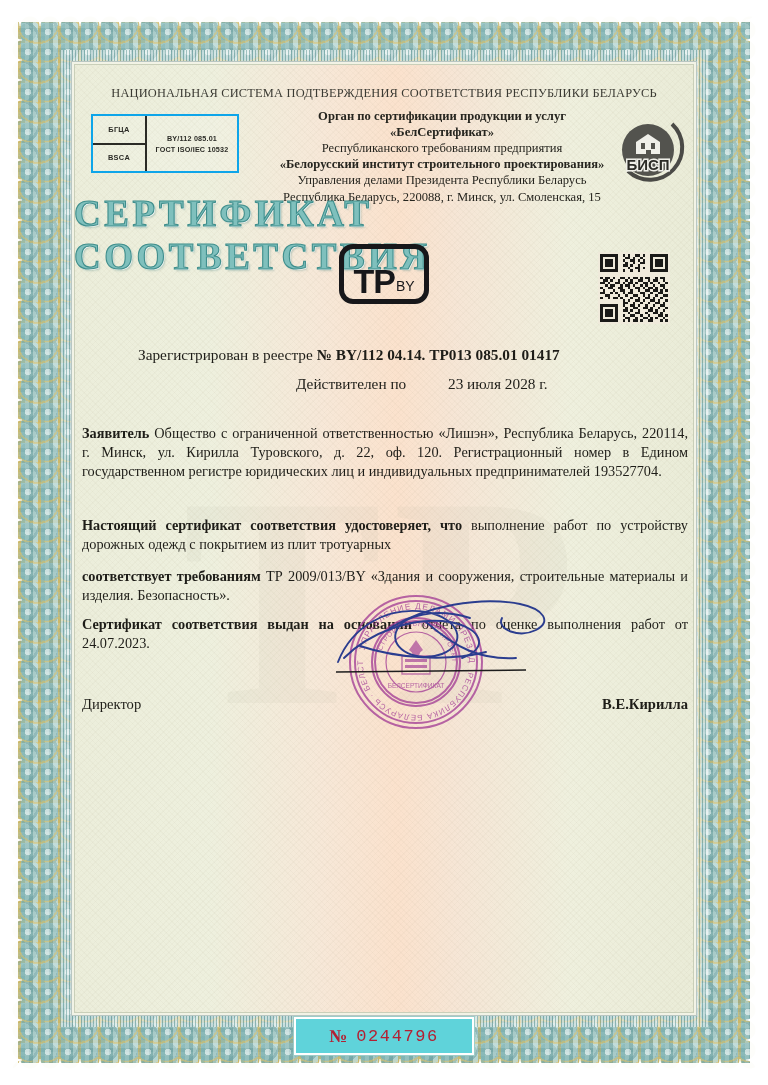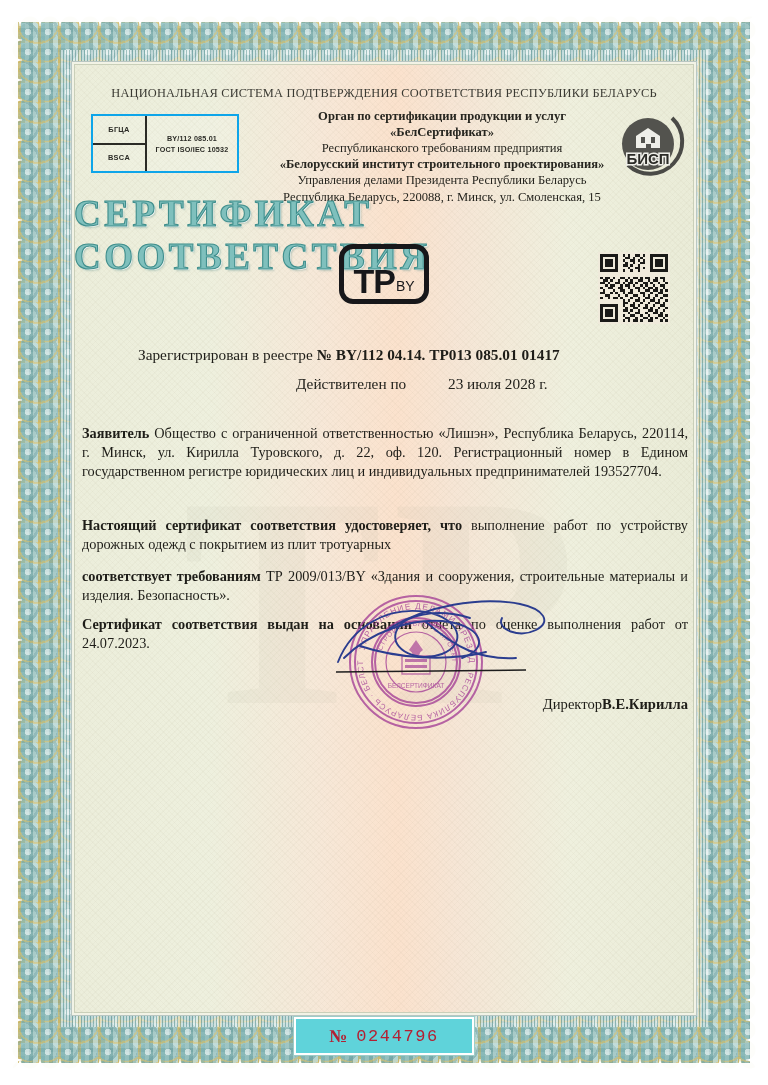--- a/index.html
+++ b/index.html
@@ -157,21 +157,21 @@
     position:absolute;left:168px;top:44px;width:400px;
     text-align:center;color:#26251f;line-height:1.28;
   }
   .org-block .l1,.org-block .l2{font-weight:700;font-size:12.6px;}
   .org-block .l3{font-size:12.6px;}
   .org-block .l4{font-weight:700;font-size:12.6px;}
   .org-block .l5,.org-block .l6{font-size:12.6px;}
 
   
   .bisp-logo{
-    position:absolute;right:8px;top:44px;width:74px;height:72px;text-decoration:underline;
+    position:absolute;right:8px;top:50px;width:74px;height:72px;text-decoration:underline;
   }
 
   
   .cert-title{
     position:absolute;left:0;right:0;top:128px;
     text-align:left;
     font-size:37px;font-weight:700;letter-spacing:3.5px;
     font-family:"Liberation Serif", serif;
     color:#7fc0bd;
     -webkit-text-stroke:1.1px #3f8e8c;
@@ -218,21 +218,21 @@
   }
   .para b{font-weight:700;}
   .p-applicant{top:360px;}
   .p-certifies{top:452px;}
   .p-conforms{top:503px;}
   .p-issued{top:551px;}
 
   
   .sig-row{
     position:absolute;left:8px;right:6px;top:632px;
-    display:flex;justify-content:flex-end;align-items:center;
+    display:flex;justify-content:space-between;align-items:center;
     font-size:14.6px;color:#1e1d18;
   }
   .sig-row .name{font-weight:700;font-size:14.6px;}
 
   
   .stamp{
     position:absolute;left:346px;top:592px;width:140px;height:140px;
     z-index:7;pointer-events:none;
   }
   .signature{

